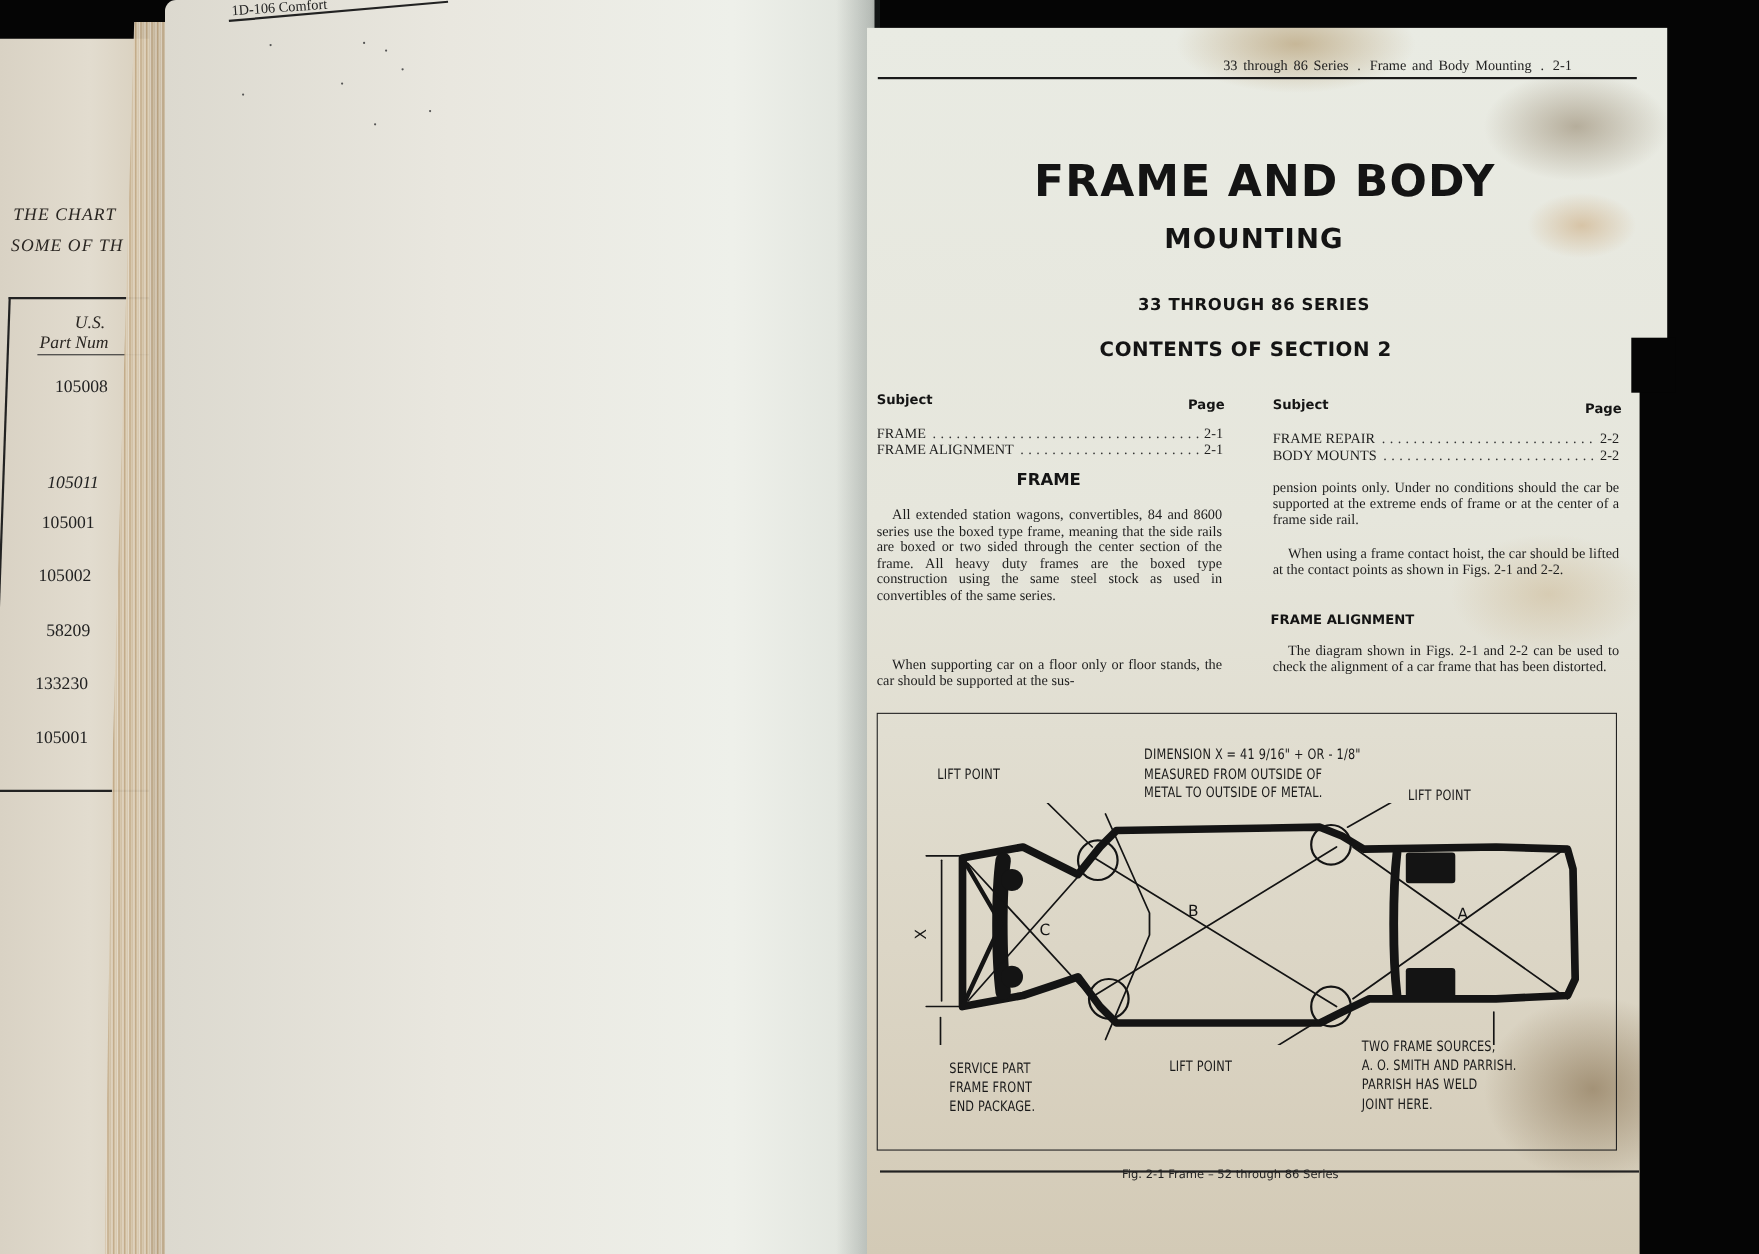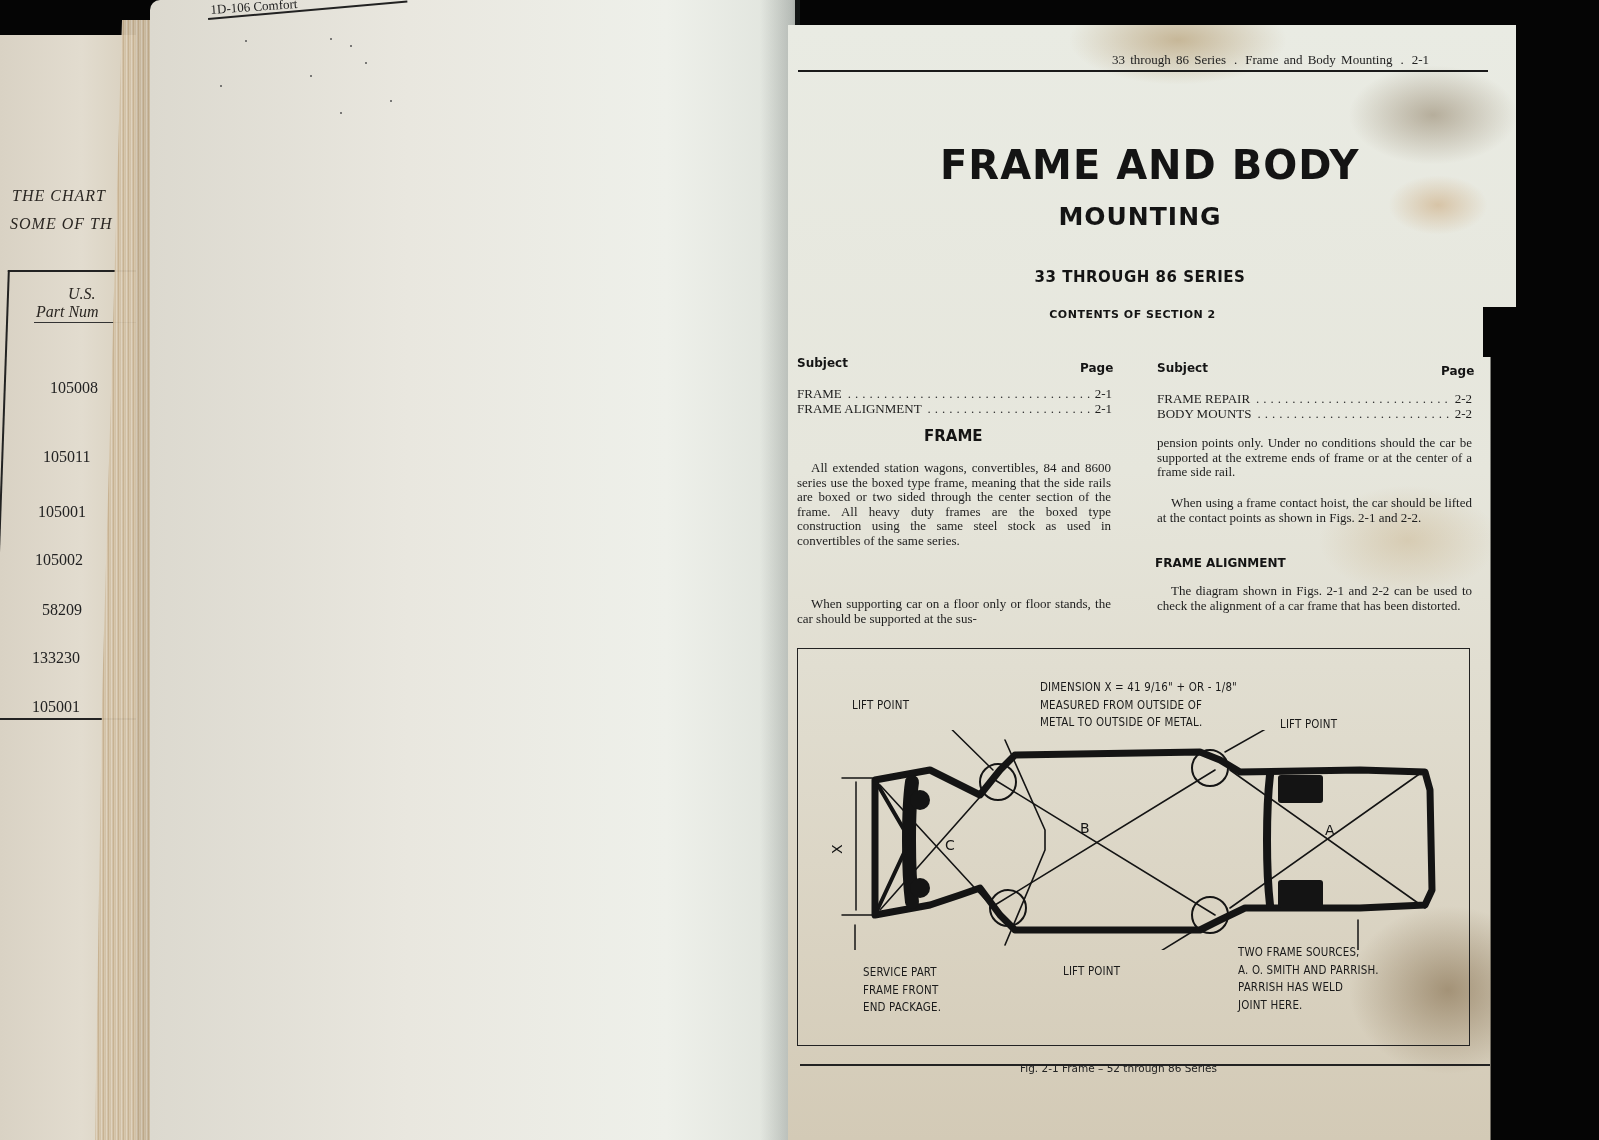--- a/index.html
+++ b/index.html
@@ -9,21 +9,21 @@
   
   .under-page {
     position: absolute; left: 0; top: 35px; width: 136px; height: 1105px;
     background: linear-gradient(90deg, #d9d2c4 0%, #e2dccf 60%, #d8cfbd 100%);
     clip-path: polygon(0 0, 100% 0, 100% 100%, 0 100%);
   }
   .under-page .intro { position: absolute; left: 12px; font-family: "Liberation Serif", serif; font-style: italic; font-size: 16px; letter-spacing: 1px; color: #2a2622; white-space: nowrap; }
   .under-page .table-box { position: absolute; left: 0; top: 235px; width: 150px; height: 450px; border-top: 2px solid #222; border-left: 2px solid #222; border-bottom: 2px solid #222; transform: skewX(-2deg); }
   .under-page .col-head { position: absolute; font-family: "Liberation Serif", serif; font-style: italic; font-size: 16px; color: #2a2622; white-space: nowrap; }
   .under-page .col-rule { position: absolute; left: 34px; top: 287px; width: 110px; height: 1px; background: #333; }
-  .under-page .part-num { position: absolute; font-family: "Liberation Serif", serif; font-size: 16px; color: #222; white-space: nowrap; margin-top: 36px; }
+  .under-page .part-num { position: absolute; font-family: "Liberation Serif", serif; font-size: 16px; color: #222; white-space: nowrap; }
 
   
   .page-stack {
     position: absolute; left: 95px; top: 20px; width: 90px; height: 1120px;
     background: repeating-linear-gradient(90deg, #cbb89a 0px, #e6dccb 2px, #bfa682 3px, #ddd0b8 5px);
     clip-path: polygon(30% 0, 100% 0, 100% 100%, 0 100%, 8% 60%);
     opacity: 0.95;
   }
 
   
@@ -48,21 +48,21 @@
 
   .rp { position: absolute; }
   .running-header { left: 1112px; top: 52px; font-family: "Liberation Serif", serif; font-size: 13px; color: #222; white-space: nowrap; word-spacing: 2px; }
   .running-header .sep { margin: 0 8px; }
   .header-rule { left: 798px; top: 70px; width: 690px; height: 2px; background: #1a1a1a; }
 
   .title { font-family: "DejaVu Sans", sans-serif; font-weight: bold; color: #141414; text-align: center; white-space: nowrap; }
   .title-1 { left: 940px; top: 142px; width: 400px; font-size: 40px; letter-spacing: 1px; }
   .title-2 { left: 940px; top: 202px; width: 400px; font-size: 25px; letter-spacing: 1px; }
   .subtitle { left: 940px; top: 268px; width: 400px; font-size: 15px; letter-spacing: 0.5px; }
-  .contents-head { left: 940px; top: 308px; width: 385px; font-size: 11px; letter-spacing: 0.5px; }
+  .contents-head { left: 940px; top: 308px; width: 385px; font-size: 18px; letter-spacing: 0.5px; }
 
   .toc-head { font-family: "DejaVu Sans", sans-serif; font-weight: bold; font-size: 12px; color: #141414; }
   .toc-row { font-family: "Liberation Serif", serif; font-size: 13px; color: #1d1d1d; white-space: nowrap; display: flex; }
   .toc-row .dots { flex: 1; overflow: hidden; letter-spacing: 4px; padding: 0 6px; color: #333; }
   .toc-row .pg { width: 22px; text-align: right; }
 
   .section-h { font-family: "DejaVu Sans", sans-serif; font-weight: bold; color: #141414; white-space: nowrap; }
   .body-p { font-family: "Liberation Serif", serif; font-size: 13px; line-height: 14.6px; color: #1d1d1d; text-align: justify; text-indent: 14px; }
 
   
@@ -76,21 +76,21 @@
 <body>
 
 <div class="under-page">
   <div class="intro" style="top:152px;">THE CHART</div>
   <div class="intro" style="top:180px; left:10px;">SOME OF TH</div>
   <div class="table-box"></div>
   <div class="col-head" style="left:68px; top:250px;font-family:Liberation Serif, serif;">U.S.</div>
   <div class="col-head" style="left:36px; top:268px;">Part Num</div>
   <div class="col-rule"></div>
   <div class="part-num" style="left:50px; top:308px;">105008</div>
-  <div class="part-num" style="left:43px; top:377px;">105011</div>
+  <div class="part-num" style="left:43px; top:396px;font-style:italic;">105011</div>
   <div class="part-num" style="left:38px; top:432px;">105001</div>
   <div class="part-num" style="left:35px; top:480px;">105002</div>
   <div class="part-num" style="left:42px; top:530px;">58209</div>
   <div class="part-num" style="left:32px; top:578px;">133230</div>
   <div class="part-num" style="left:32px; top:627px;">105001</div>
 </div>
 
 <div class="page-stack"></div>
 
 <div class="left-page">

